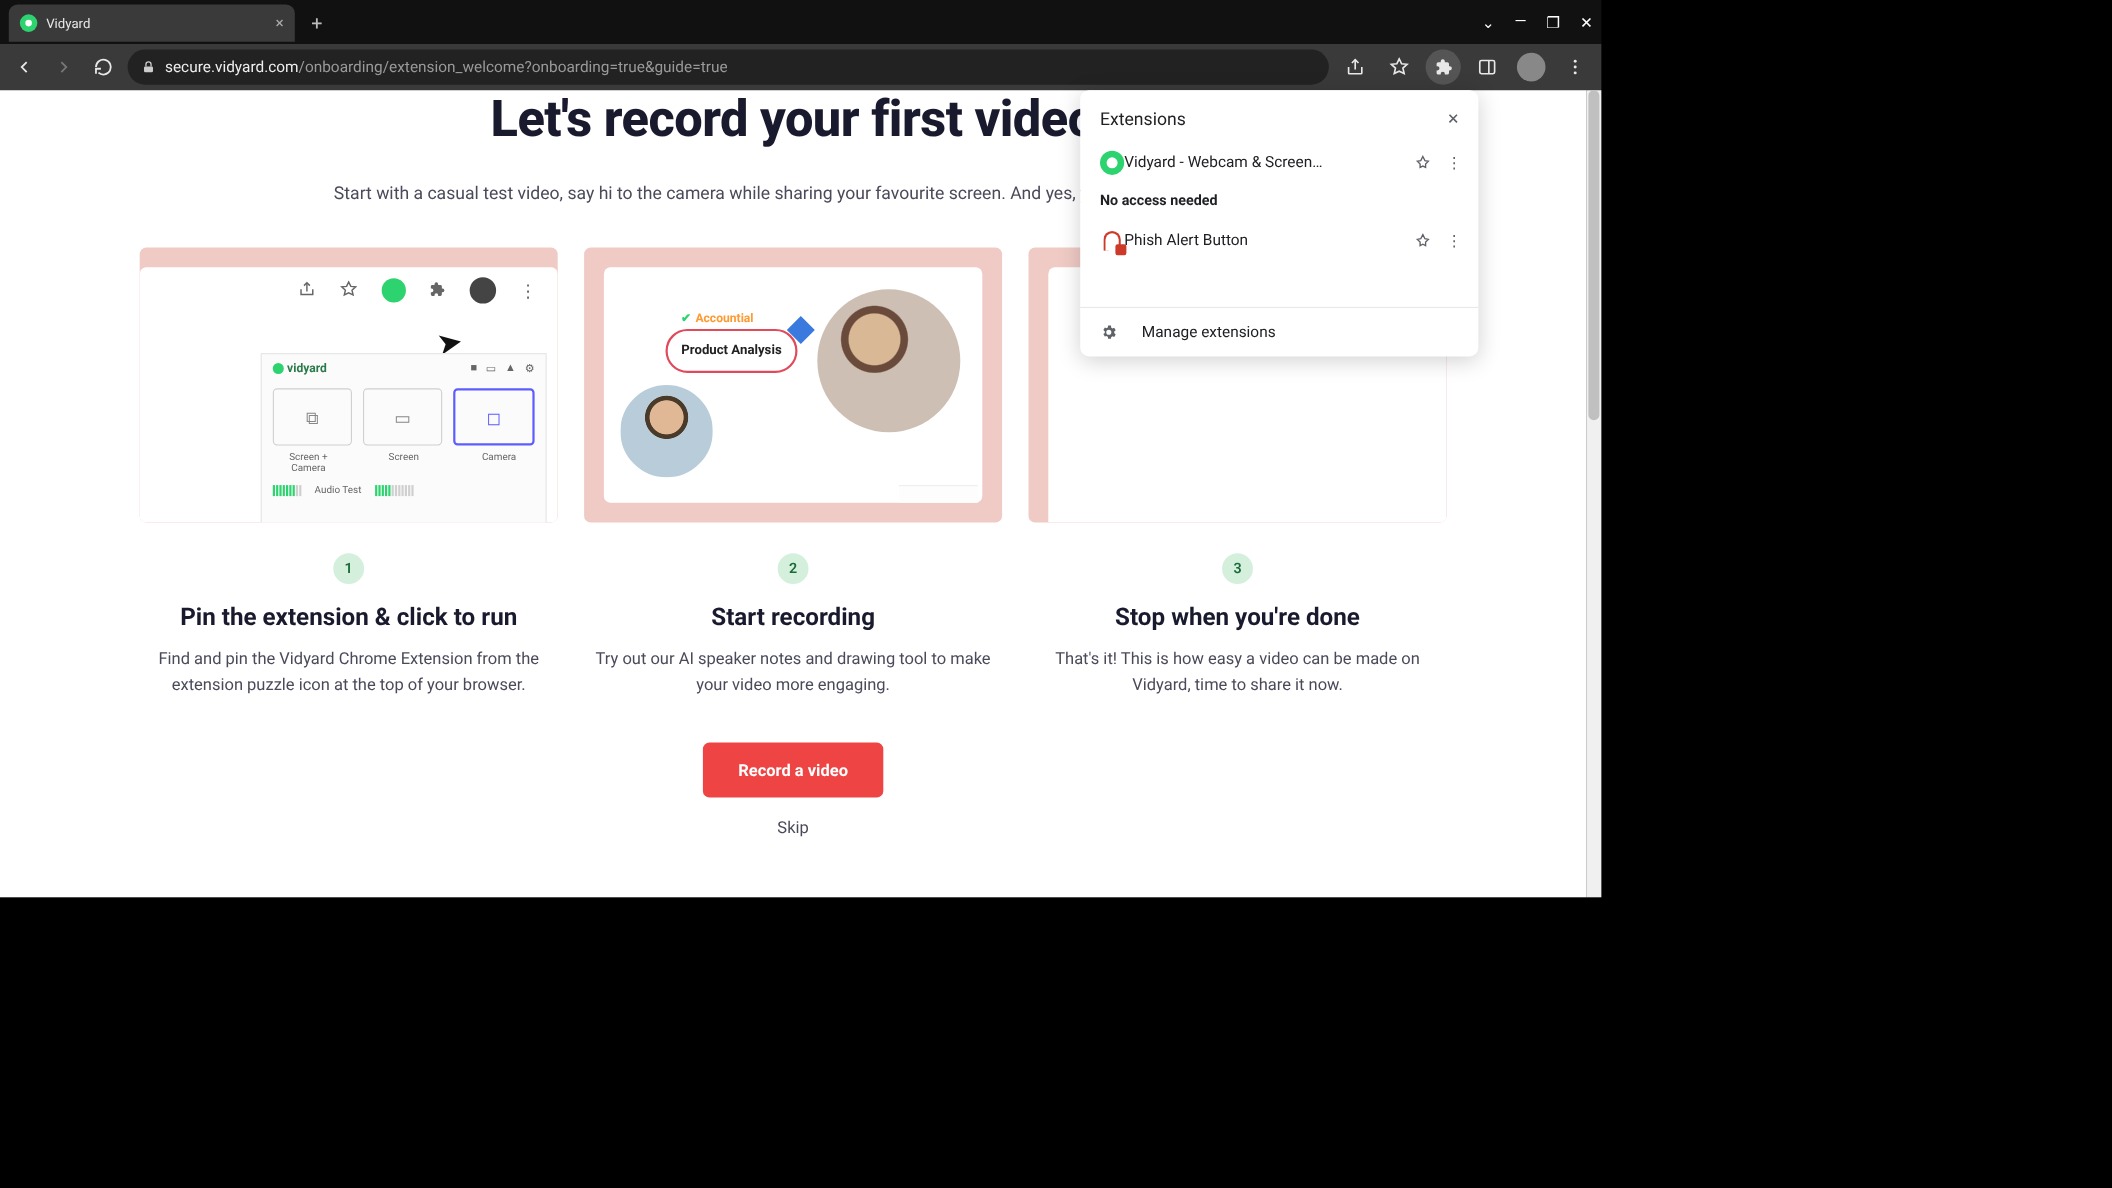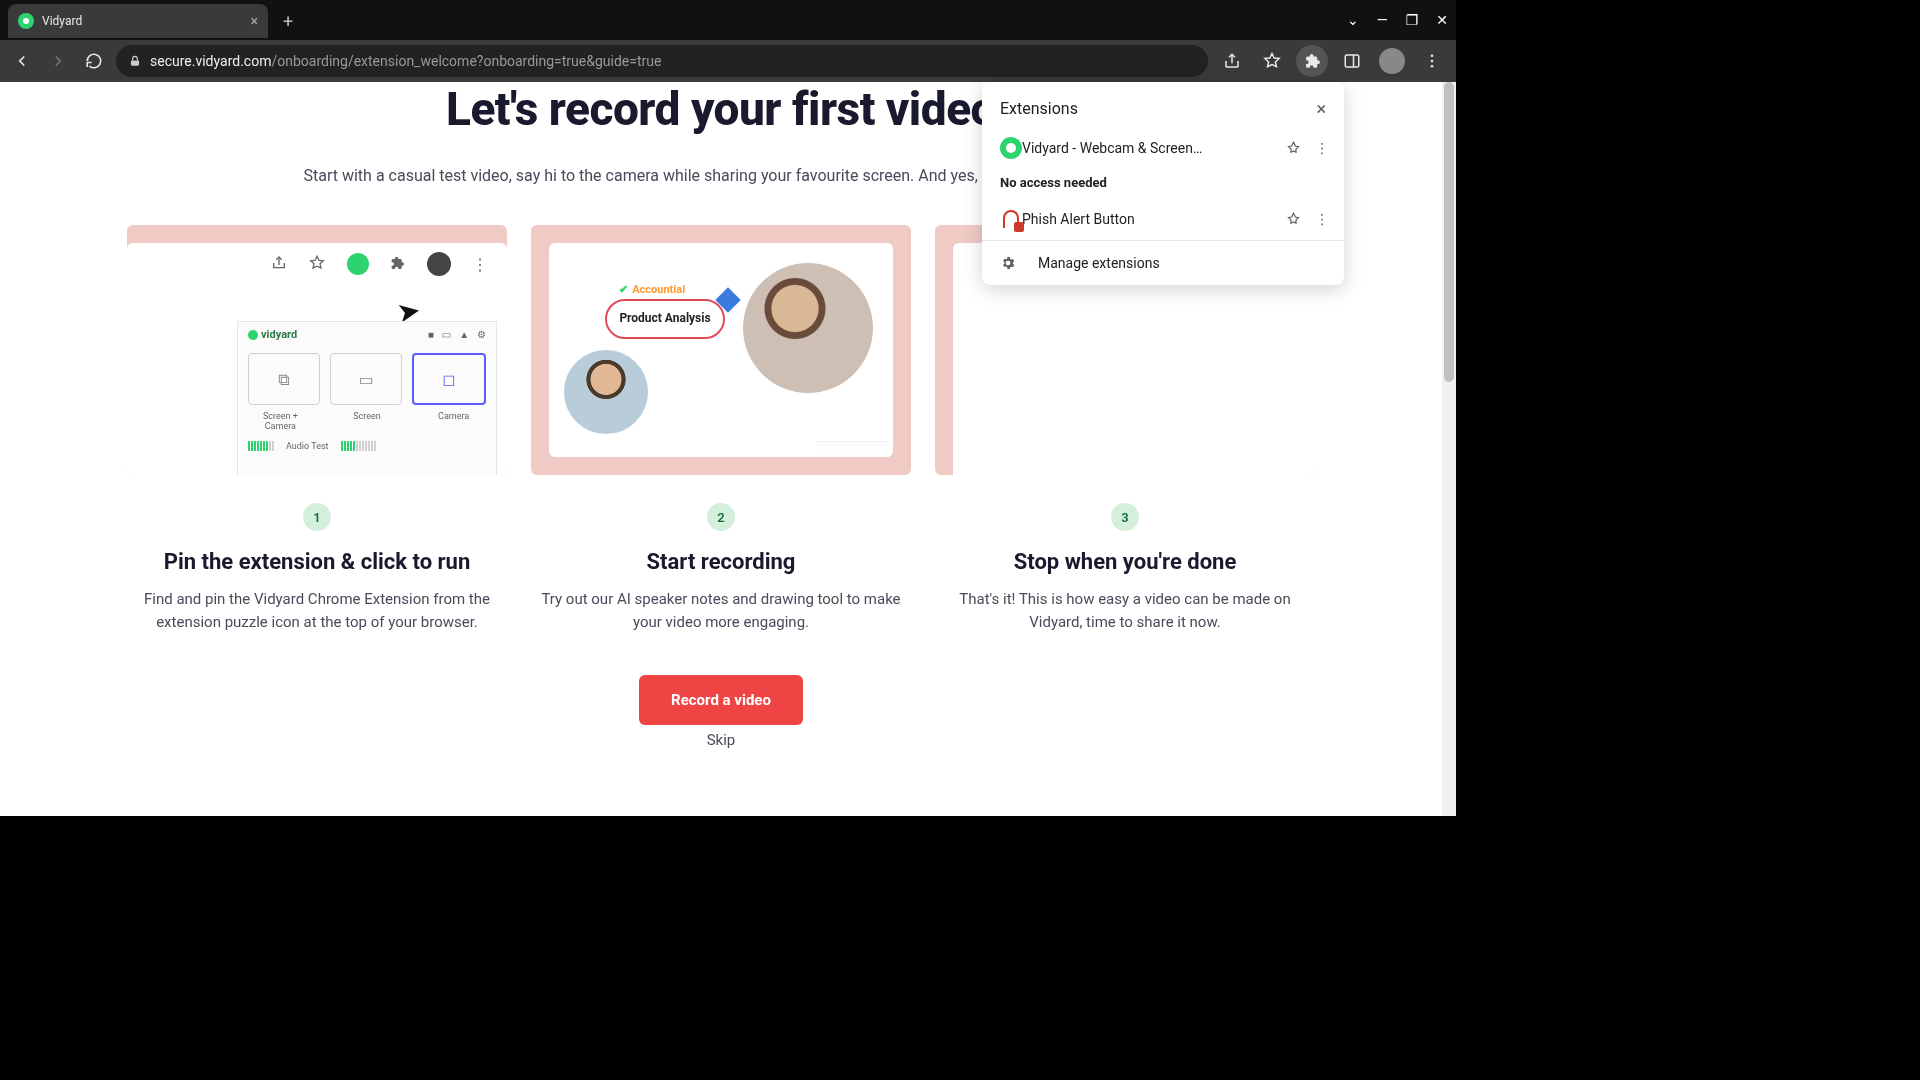--- a/index.html
+++ b/index.html
@@ -44,21 +44,21 @@
 
 .cards { display: flex; justify-content: center; gap: 24px; margin-top: 40px; }
 .card { width: 380px; }
 .card-img { width: 100%; height: 250px; background: #f0cbc6; border-radius: 6px; position: relative; overflow: hidden; }
 .card-num { width: 28px; height: 28px; border-radius: 50%; background: #d4f0dc; color: #1a6b3a; font-size: 13px; font-weight: 600; display: flex; align-items: center; justify-content: center; margin: 28px auto 0; }
 .card-title { font-size: 22px; font-weight: 700; color: #1a1a2e; margin-top: 18px; }
 .card-desc { font-size: 15px; color: #4a4a5a; margin-top: 14px; line-height: 1.5; padding: 0 10px; }
 
 .cta { margin-top: 42px; }
 .cta-btn { background: #ef4444; color: #fff; border: none; padding: 16px 32px; border-radius: 6px; font-size: 15px; font-weight: 700; cursor: pointer; }
-.skip { margin-top: 6px; color: #4a4a5a; font-size: 15px; cursor: pointer; }
+.skip { margin-top: 18px; color: #4a4a5a; font-size: 15px; cursor: pointer; }
 
 
 .mock1 { position: absolute; inset: 18px 0 0 0; background: #fff; border-radius: 6px 6px 0 0; }
 .mock1-top { height: 42px; display: flex; align-items: center; justify-content: flex-end; gap: 20px; padding-right: 18px; }
 .mock1-top .mi { width: 18px; height: 18px; color: #666; font-size: 16px; }
 .mock1-top .vid-ext { width: 22px; height: 22px; background: #2dd36f; border-radius: 50%; }
 .mock1-top .avatar-sm { width: 24px; height: 24px; background: #444; border-radius: 50%; }
 .mock1 .cursor-arrow { position: absolute; top: 52px; left: 270px; font-size: 28px; color: #111; transform: rotate(-10deg); }
 .mock1 .panel { position: absolute; top: 78px; left: 110px; right: 10px; height: 160px; background: #fbfbfb; border: 1px solid #e5e5e5; }
 .mock1 .panel-head { display: flex; align-items: center; justify-content: space-between; padding: 6px 10px; }
@@ -98,21 +98,21 @@
 .ext-item { display: flex; align-items: center; padding: 10px 10px 10px 18px; cursor: pointer; }
 .ext-icon { width: 22px; height: 22px; border-radius: 50%; flex-shrink: 0; }
 .ext-icon.vid { background: #2dd36f; position: relative; }
 .ext-icon.vid::after { content: ''; position: absolute; inset: 6px; background: #fff; border-radius: 50%; }
 .ext-icon.phish { background: #fff; position: relative; display: flex; align-items: center; justify-content: center; }
 .ext-icon.phish::before { content: ''; width: 12px; height: 16px; border: 2px solid #cc3a2a; border-radius: 8px 8px 0 0; border-bottom: none; }
 .ext-icon.phish::after { content: ''; position: absolute; bottom: -2px; right: -2px; width: 10px; height: 10px; background: #cc3a2a; border-radius: 2px; }
 .ext-name { flex: 1; font-size: 14px; color: #202124; overflow: hidden; text-overflow: ellipsis; white-space: nowrap; }
 .ext-pin { width: 24px; color: #5f6368; cursor: pointer; font-size: 14px; text-align: center; }
 .ext-more { width: 24px; color: #5f6368; cursor: pointer; font-size: 14px; text-align: center; }
-.ext-manage { display: flex; align-items: center; gap: 16px; padding: 14px 18px; border-top: 1px solid #e8e8e8; cursor: pointer; }
+.ext-manage { display: flex; align-items: center; gap: 16px; padding: 14px 18px; border-top: 1px solid #e8e8e8; cursor: pointer; margin-top: 39px; }
 .ext-manage .gear { color: #5f6368; width: 22px; text-align: center; }
 .ext-manage .lbl { font-size: 14px; color: #202124; }
 
 svg { display: block; }
 </style>
 </head>
 <body>
 
 <div class="titlebar">
   <div class="window-controls">

